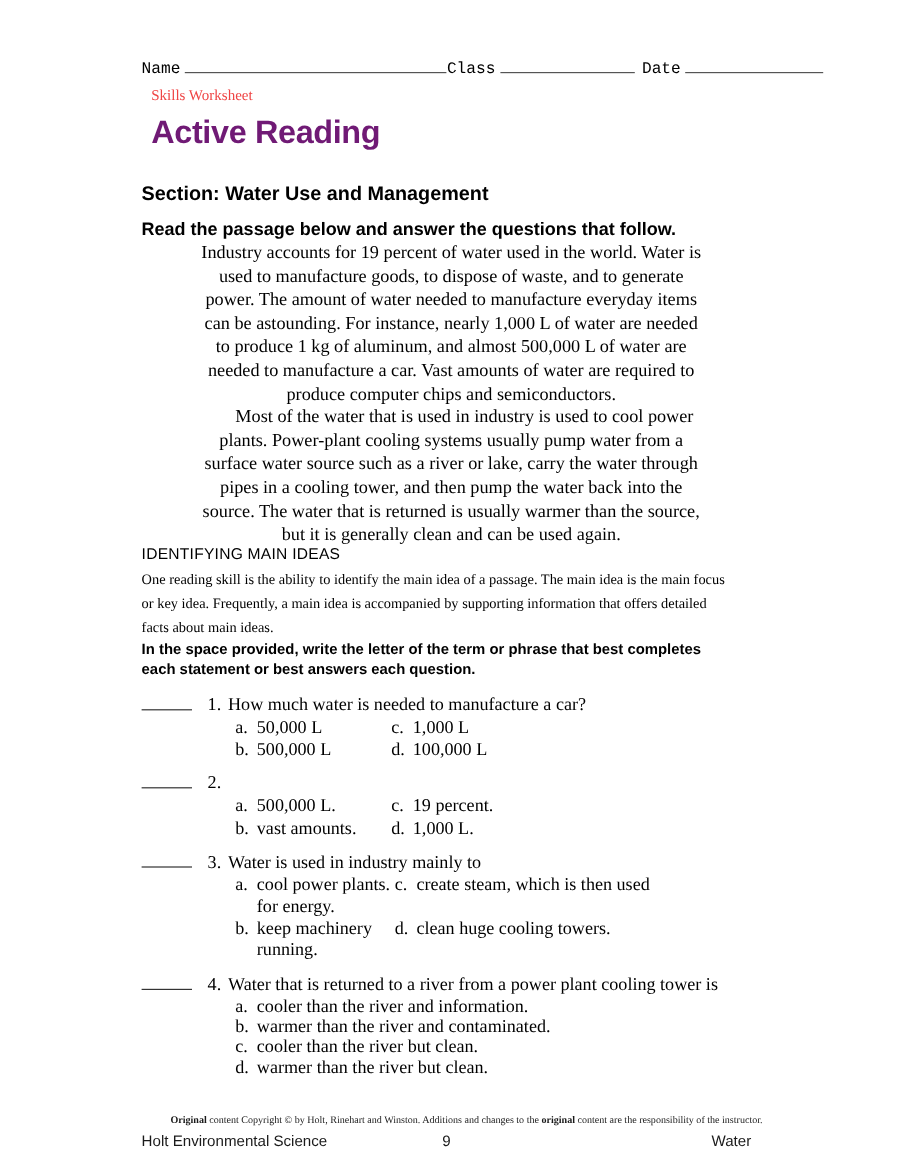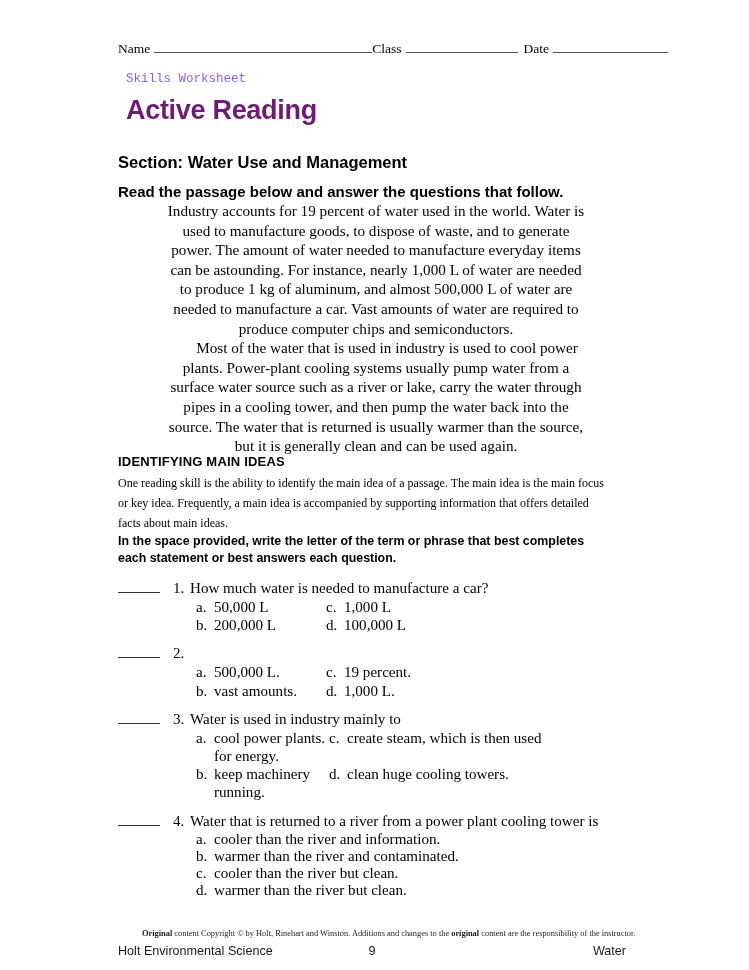--- a/index.html
+++ b/index.html
@@ -14,47 +14,47 @@
     background: #ffffff;
     overflow: hidden;
     font-family: "Liberation Serif", "DejaVu Serif", serif;
     color: #000000;
   }
 
   
   .idline {
     position: absolute;
     left: 118px;
-    top: 40px;
+    top: 48px;
     width: 508px;
     display: flex;
     align-items: baseline;
     font-size: 13.5px;
-    font-family: Liberation Serif, serif;
+    font-family: Liberation Mono, monospace;
   }
   .idline .lbl { white-space: nowrap; }
   .idline .rule {
     border-bottom: 1px solid #ululu;
     border-bottom: 1px solid #555;
     height: 12px;
     margin: 0 0 0 4px;
   }
   .rule-name { flex: 0 0 218px; }
   .rule-class { flex: 0 0 112px; }
   .rule-date { flex: 0 0 115px; }
   .lbl-class { }
   .lbl-date { margin-left: 6px; }
 
   .skills-worksheet {
     position: absolute;
     left: 126px;
     top: 72px;
-    font-family: Liberation Mono, monospace;
+    font-family: Liberation Serif, serif;
     font-size: 12.5px;
-    color: #8b5cf6;
+    color: #ef4444;
   }
 
   .doc-title {
     position: absolute;
     left: 126px;
     top: 95px;
     font-family: "Liberation Sans", "DejaVu Sans", sans-serif;
     font-size: 27px;
     font-weight: bold;
     letter-spacing: -0.3px;
@@ -92,21 +92,21 @@
   .passage p { margin: 0; }
   .passage p + p { text-indent: 22px; }
 
   
   .ideas-head {
     position: absolute;
     left: 118px;
     top: 454px;
     font-family: "Liberation Sans", "DejaVu Sans", sans-serif;
     font-size: 13px;
-    font-weight: bold;
+    font-weight: normal;
     letter-spacing: 0.2px;
   }
   .ideas-body {
     position: absolute;
     left: 118px;
     top: 474px;
     width: 490px;
     font-size: 12px;
     line-height: 19.8px;
   }
@@ -226,21 +226,21 @@
             <span>50,000 L</span>
           </span>
           <span class="opt-col col-b">
             <span class="opt-letter">c.</span>
             <span>1,000 L</span>
           </span>
         </div>
         <div class="opt-row">
           <span class="opt-col col-a">
             <span class="opt-letter">b.</span>
-            <span>200,000 L</span>
+            <span>500,000 L</span>
           </span>
           <span class="opt-col col-b">
             <span class="opt-letter">d.</span>
             <span>100,000 L</span>
           </span>
         </div>
       </div>
     </div>
 
     <div class="question">

